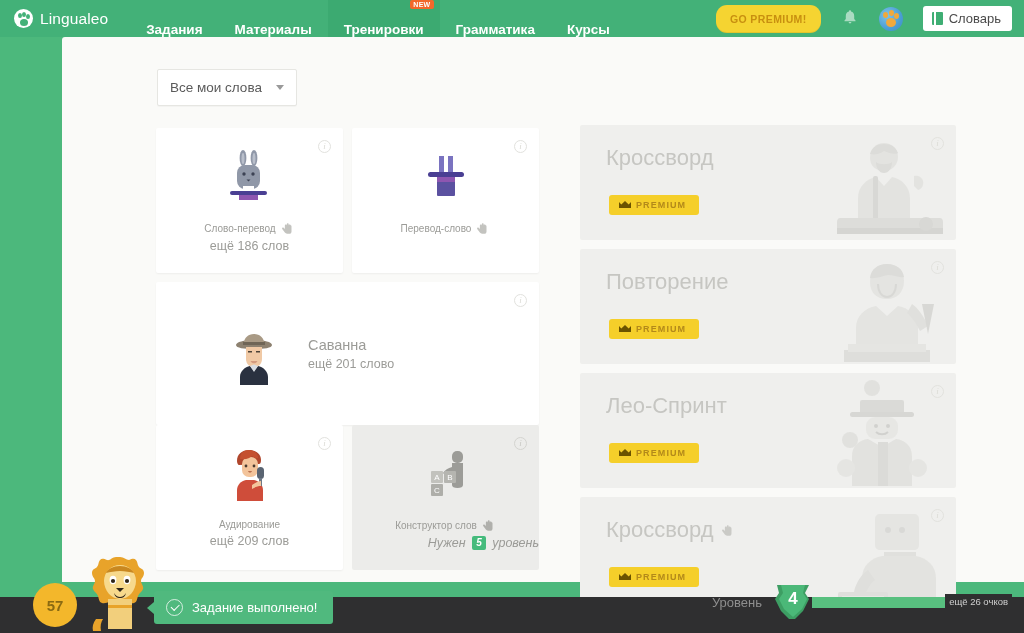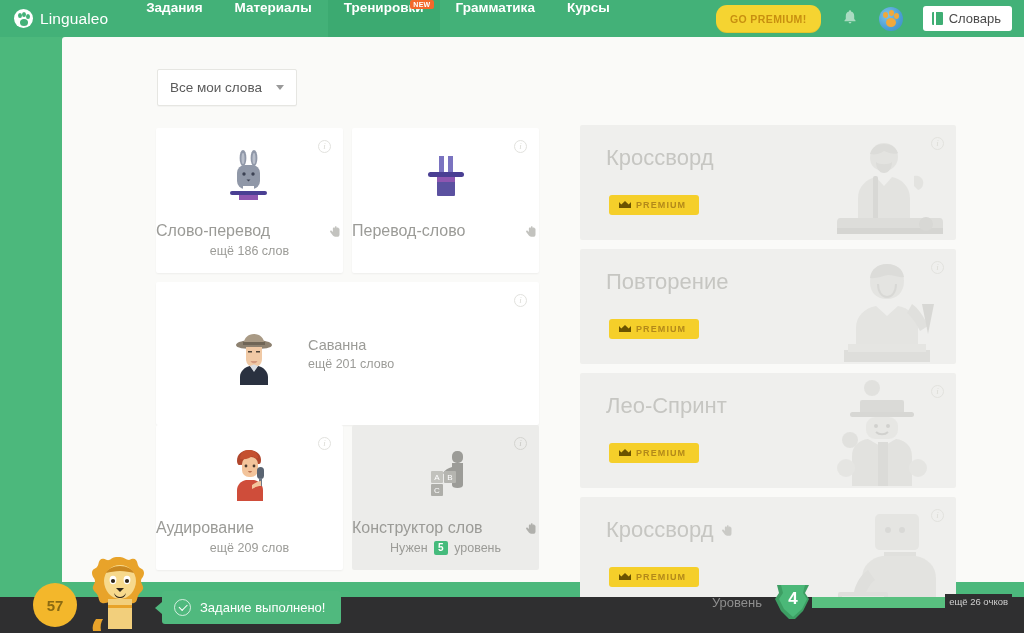--- a/index.html
+++ b/index.html
@@ -18,21 +18,21 @@
   }
   .brand { display: flex; align-items: center; margin-left: 14px; }
   .brand-logo {
     width: 19px; height: 19px; border-radius: 50%;
     background: #ffffff; position: relative; margin-right: 7px;
   }
   .paw-dot { position: absolute; background: #43b178; border-radius: 50%; }
   .brand-name { color: #ffffff; font-size: 15.5px; letter-spacing: .1px; }
   .navitems { display: flex; align-items: stretch; height: 37px; margin-left: 22px; }
   .navitem {
-    position: relative; display: flex; align-items: flex-start;
+    position: relative; display: flex; align-items: flex-end;
     padding: 0 16px; color: #ffffff; font-size: 13.5px; font-weight: bold;
     white-space: nowrap; cursor: pointer;
   }
   .navitem.active { background: #3caa71; }
   .badge-new {
     position: absolute; top: 0px; right: 6px;
     background: #f2682a; color: #fff; font-size: 7px; font-weight: bold;
     padding: 1px 3px 1px 3px; border-radius: 2px; letter-spacing: .3px;
   }
   .nav-right { margin-left: auto; display: flex; align-items: center; padding-right: 12px; }
@@ -94,32 +94,32 @@
     position: absolute; top: 12px; right: 12px; width: 13px; height: 13px;
     border-radius: 50%; border: 1px solid #e2e2de; color: #dcdcd6;
     font-size: 9px; line-height: 11px; text-align: center;
     font-family: "Liberation Serif", serif; font-style: italic; cursor: pointer;
   }
   .card.locked .info-ic { border-color: #d4d4d0; color: #c9c9c4; }
 
   .card-art { display: block; margin: 0 auto; }
   .card.small .card-art { margin-top: 20px; }
   .card-title {
-    text-align: center; font-size: 16px; color: #9b9b97; margin-top: 16px;
-    display: flex; align-items: center; justify-content: space-between; gap: 5px;
+    text-align: center; font-size: 10px; color: #9b9b97; margin-top: 16px;
+    display: flex; align-items: center; justify-content: center; gap: 5px;
   }
   .card-sub { text-align: center; font-size: 12.5px; color: #9b9b97; margin-top: 4px; }
   .hand { display: inline-block; width: 14px; height: 13px; }
 
   .lvl-badge {
     display: inline-block; background: #45bb7c; color: #ffffff;
     font-size: 10px; font-weight: bold; padding: 1px 4px 2px 4px; border-radius: 2px;
     margin: 0 3px; vertical-align: 1px;
   }
-  .need-lvl { color: #9b9b97; font-size: 12.5px; text-align: center; margin-top: 4px; }
+  .need-lvl { color: #9b9b97; font-size: 12.5px; text-align: right; margin-top: 4px; font-style: italic; }
 
   
   .wide-inner { display: flex; align-items: center; height: 100%; padding-left: 70px; }
   .wide-text { margin-left: 26px; }
   .wide-title { font-size: 14.5px; color: #9b9b97; }
   .wide-sub { font-size: 12.5px; color: #9b9b97; margin-top: 4px; }
 
   
   .pcard {
     position: relative; width: 376px; height: 115px; background: #efefed;
@@ -143,21 +143,21 @@
     background: #2f2f30; display: flex; align-items: center;
   }
   .xp-circle {
     position: absolute; left: 33px; bottom: 6px; width: 44px; height: 44px;
     border-radius: 50%; background: #f3b72b; color: #8a6a12;
     font-size: 15px; font-weight: bold; display: flex; align-items: center;
     justify-content: center; cursor: pointer;
   }
   .leo { position: absolute; left: 84px; bottom: -2px; cursor: pointer; }
   .bubble {
-    position: absolute; left: 162px; bottom: 9px; background: #50b97e;
+    position: absolute; left: 154px; bottom: 9px; background: #50b97e;
     color: #ffffff; font-size: 13px; height: 33px; border-radius: 3px;
     display: flex; align-items: center; padding: 0 16px 0 12px; gap: 9px;
   }
   .bubble:before {
     content:""; position: absolute; left: -7px; top: 11px;
     border-top: 6px solid transparent; border-bottom: 6px solid transparent;
     border-right: 7px solid #50b97e;
   }
   .check-ic {
     width: 17px; height: 17px; border-radius: 50%; border: 1.4px solid rgba(255,255,255,.75);

